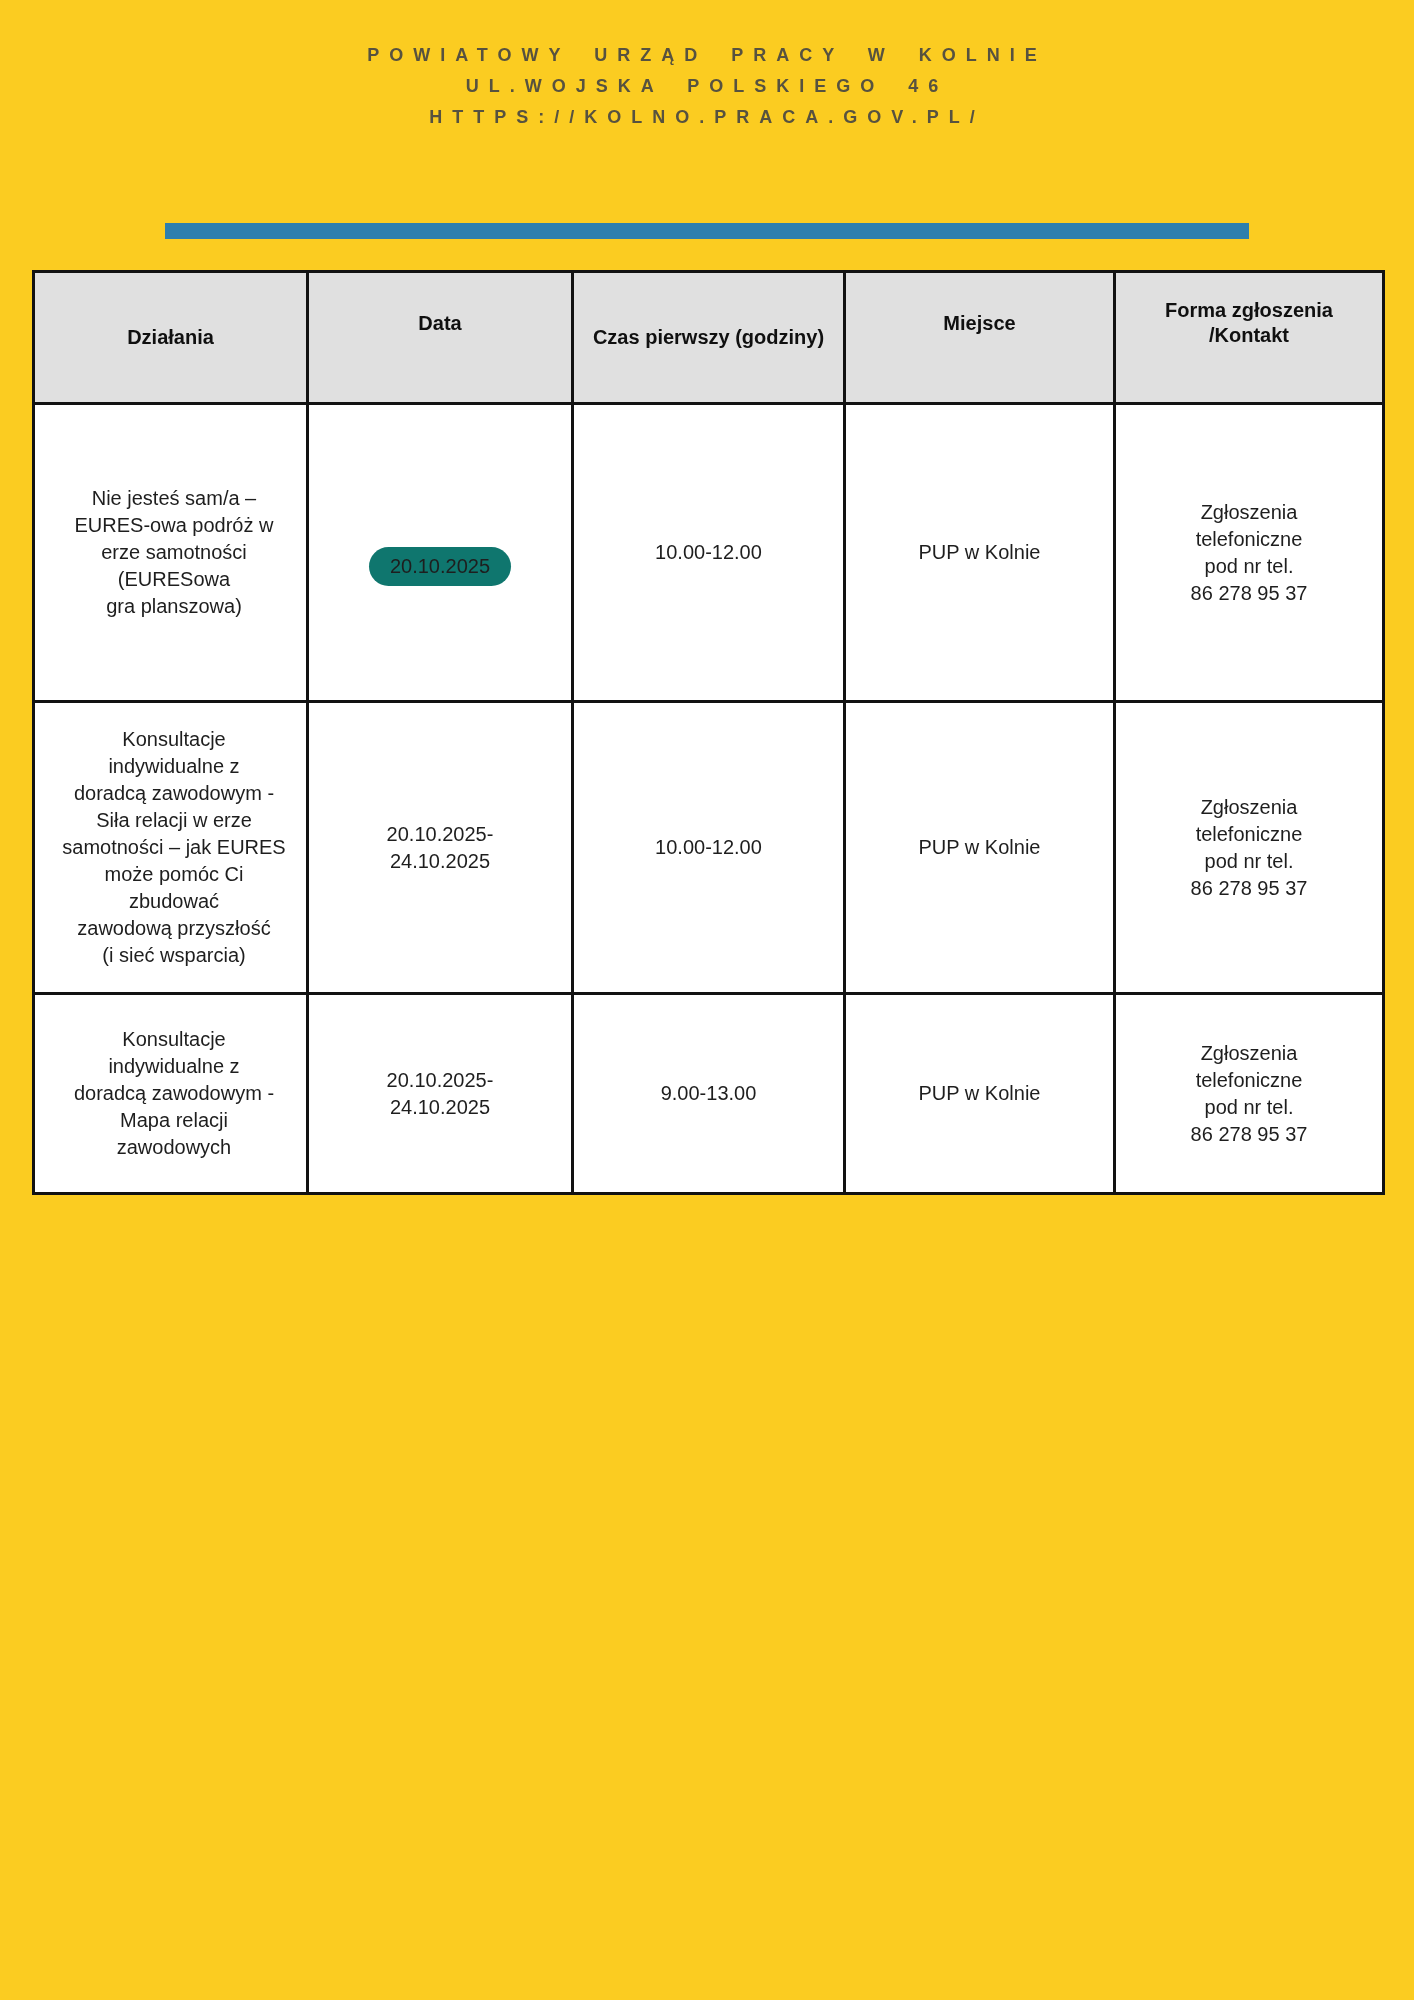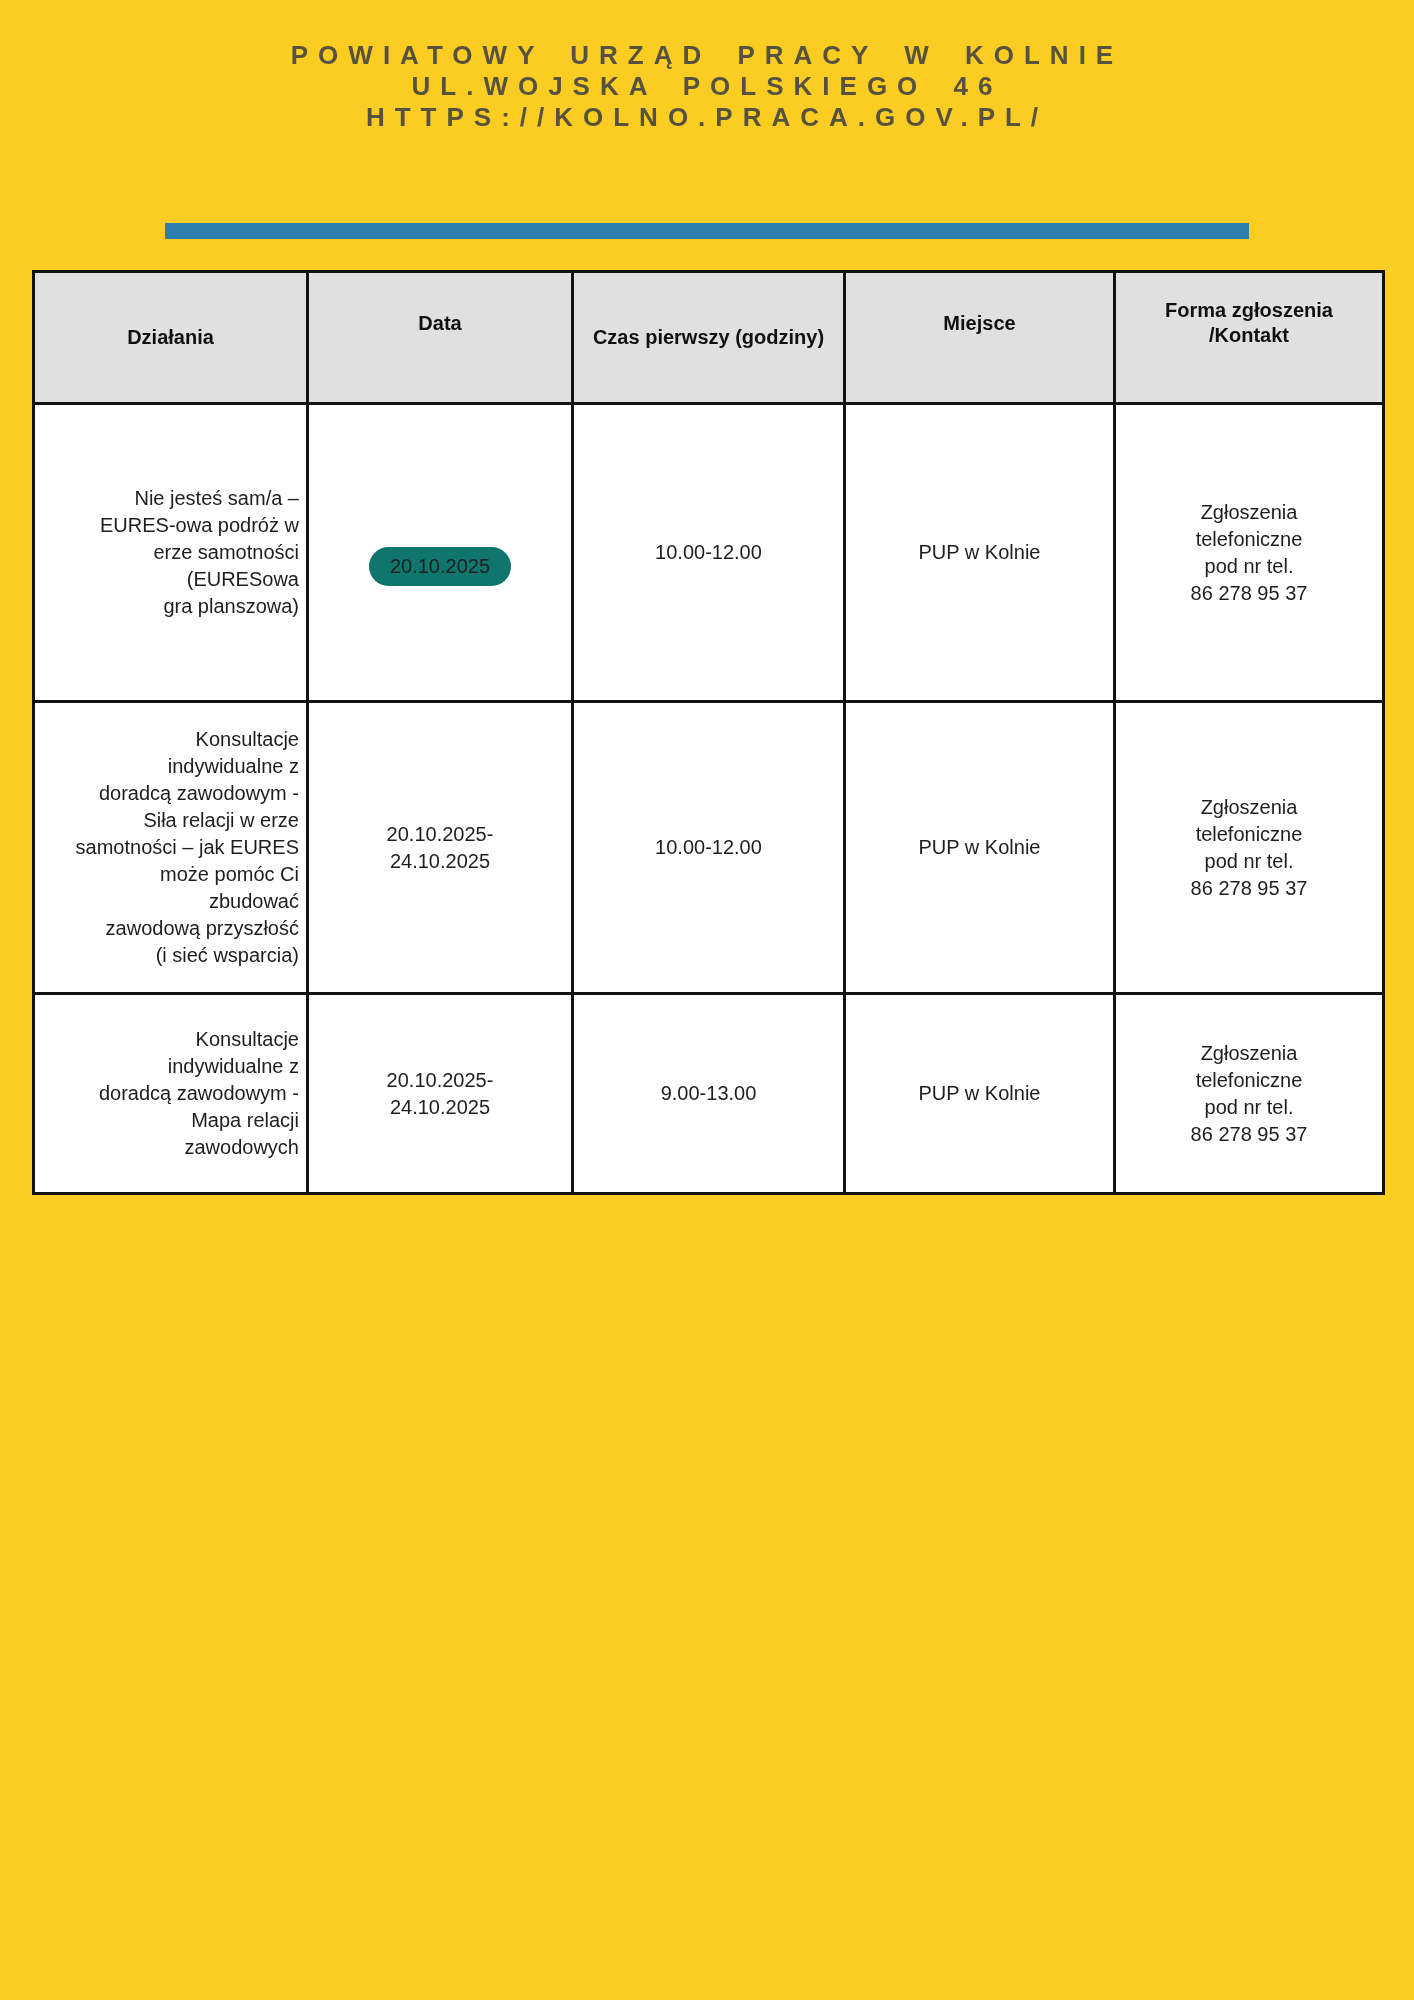--- a/index.html
+++ b/index.html
@@ -4,21 +4,21 @@
 <style>
   html,body { margin:0; padding:0; background:#888; }
   .page {
     position:relative; width:1414px; height:2000px;
     background:#FBCC21; overflow:hidden;
     font-family:"Liberation Sans", sans-serif;
   }
   .top-header {
     position:absolute; top:40px; left:0; width:100%;
     text-align:center; color:#57523F; font-weight:bold;
-    font-size:26px; line-height:31px;
+    font-size:18px; line-height:31px;
     letter-spacing:10px; word-spacing:9px;
   }
   .top-header div { white-space:nowrap; }
   .accent-bar {
     position:absolute; left:165px; top:223px;
     width:1084px; height:16px; background:#2E7FAD;
   }
   table.schedule {
     position:absolute; left:32px; top:270px;
     border-collapse:collapse; table-layout:fixed;
@@ -30,21 +30,21 @@
   table.schedule th {
     background:#E0E0E0; color:#101010;
     font-size:20px; font-weight:bold; text-align:center;
     vertical-align:middle; white-space:pre-line; line-height:25px;
   }
   th.lift { padding-bottom:30px; }
   table.schedule td {
     background:#FFFFFF; color:#1E1E1E;
     font-size:20px; line-height:27px; vertical-align:middle;
   }
-  td.activity { text-align:right; padding:12px 7px 12px 14px; white-space:pre-line; }
+  td.activity { text-align:center; padding:12px 7px 12px 14px; white-space:pre-line; }
   td.center { text-align:center; white-space:pre-line; }
   .pill {
     display:inline-block; background:#0f766e; border-radius:20px;
     padding:6px 21px; white-space:nowrap;
   }
   tr.hdr  { height:132px; }
   tr.r0   { height:298px; }
   tr.r1   { height:220px; }
   tr.r2   { height:292px; }
   tr.r3   { height:200px; }

